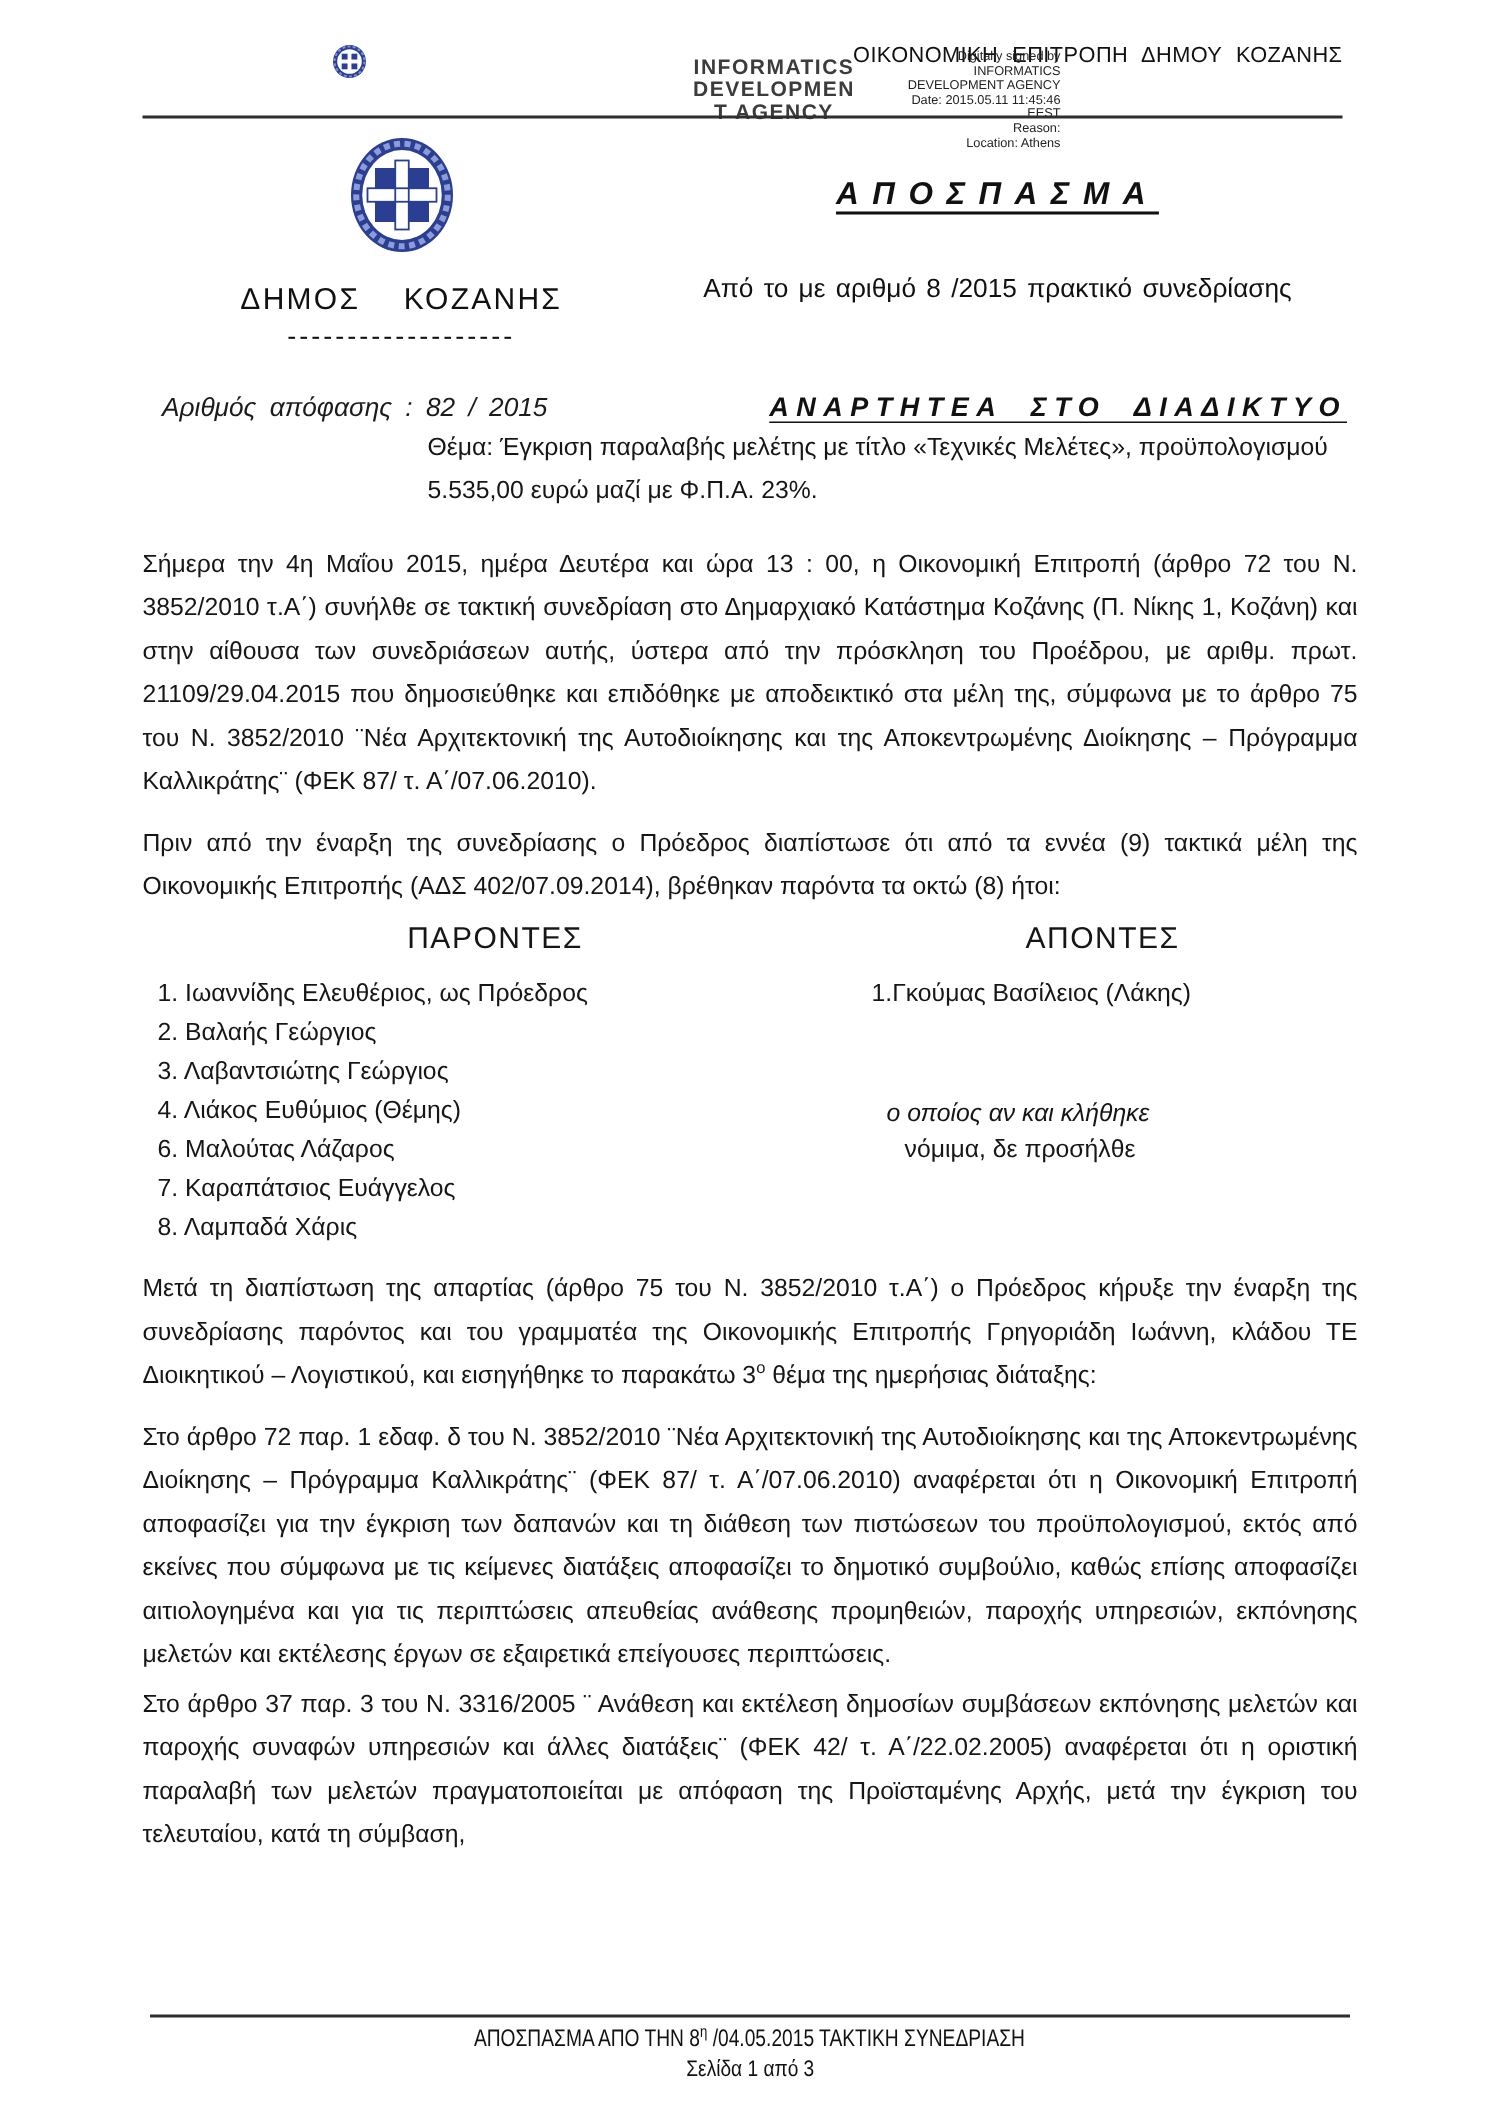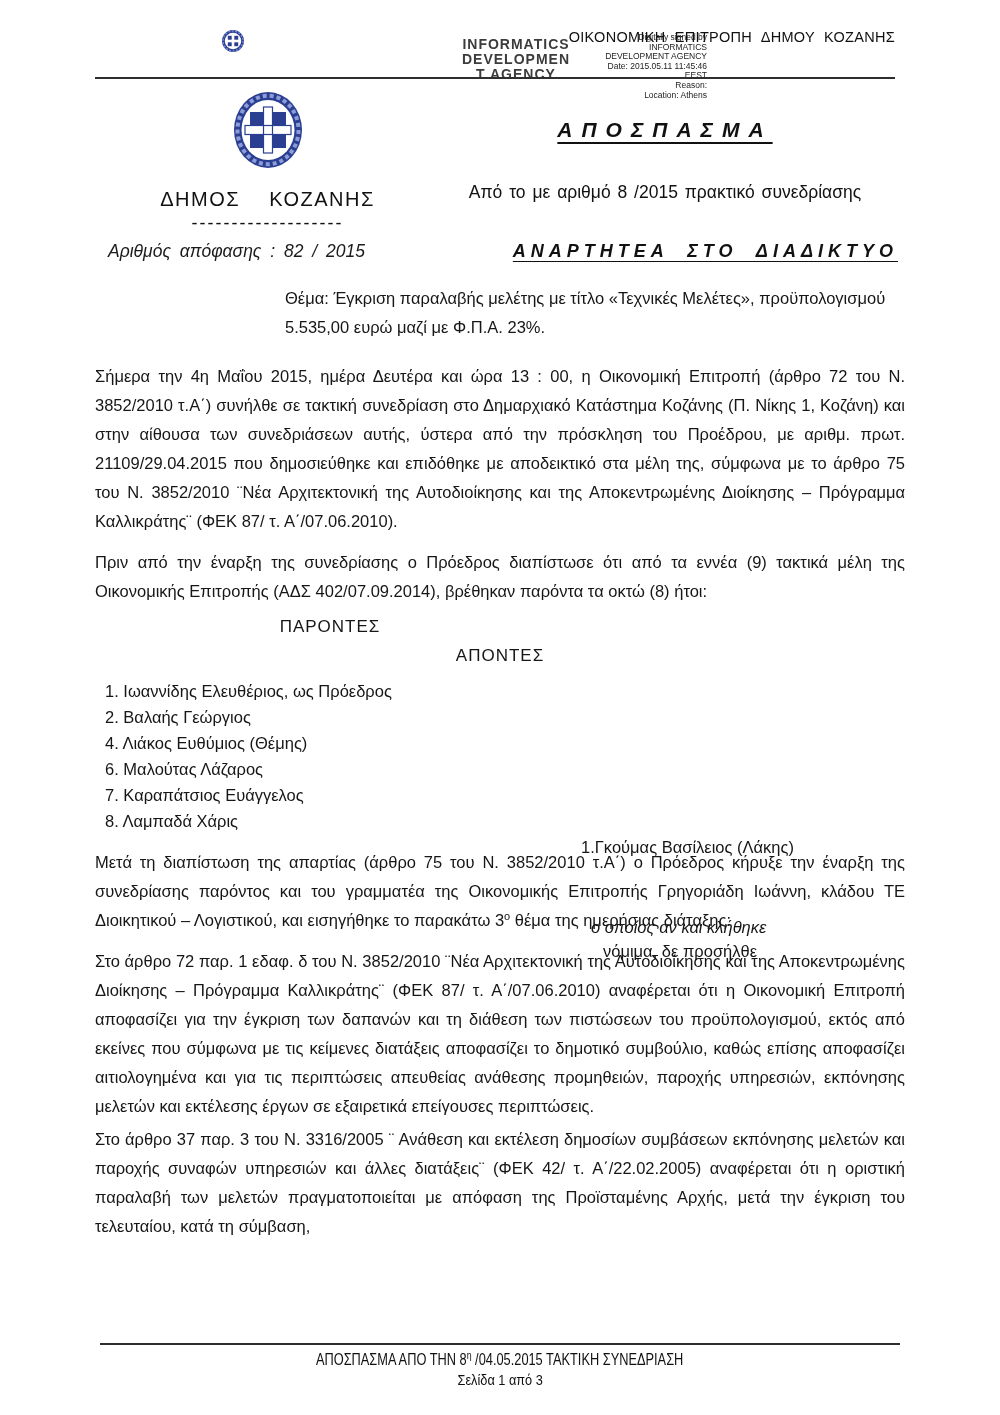--- a/index.html
+++ b/index.html
@@ -35,38 +35,38 @@
   .org-line1{margin-top:12px;font-size:20px;letter-spacing:1.5px;word-spacing:22px;color:#111;}
   .org-line2{margin-top:6px;font-size:20px;letter-spacing:2px;word-spacing:12px;color:#111;}
   .org-dashes{margin-top:2px;font-size:18px;letter-spacing:2px;color:#111;}
   .title-block{position:absolute;left:430px;top:118px;width:470px;text-align:center;}
   .doc-title{
     font-size:21px;font-weight:bold;font-style:italic;
     letter-spacing:9px;text-decoration:underline;text-underline-offset:5px;color:#111;
   }
   .doc-subtitle{margin-top:40px;font-size:17.5px;color:#111;word-spacing:2px;}
   
-  .decision-row{position:absolute;left:108px;top:241px;width:790px;display:flex;align-items:baseline;}
+  .decision-row{position:absolute;left:108px;top:261px;width:790px;display:flex;align-items:baseline;}
   .decision-number{font-style:italic;font-size:17.5px;word-spacing:4px;white-space:nowrap;}
   .web-posting{
     flex:1;text-align:right;font-size:18px;font-weight:bold;font-style:italic;
     letter-spacing:5px;word-spacing:9px;text-decoration:underline;text-underline-offset:4px;
     white-space:nowrap;color:#111;
   }
   
   .main{position:absolute;left:95px;top:284px;width:810px;font-size:16.5px;line-height:29px;color:#161616;}
   .subject{margin:0 0 20px 190px;width:625px;text-align:left;}
   p.body{margin:0 0 12px 0;text-align:justify;}
   p.body.tight{margin-bottom:4px;}
   sup{font-size:11px;line-height:0;}
   
-  .att-headers{display:flex;margin:6px 0 8px 0;font-size:17px;letter-spacing:1px;flex-direction:column;}
+  .att-headers{display:flex;margin:6px 0 8px 0;font-size:20px;letter-spacing:1px;}
   .att-headers .h-present{width:470px;text-align:center;}
   .att-headers .h-absent{flex:1;text-align:center;}
-  .att-cols{display:flex;margin-bottom:14px;align-items:flex-end;}
+  .att-cols{display:flex;margin-bottom:14px;}
   .att-present{width:478px;}
   .att-present .row{line-height:26px;padding-left:10px;}
   .att-absent{flex:1;position:relative;}
   .att-absent .row{line-height:26px;}
   .absent-name{position:absolute;left:8px;top:0;}
   .absent-note1{position:absolute;left:18px;top:80px;font-style:italic;}
   .absent-note2{position:absolute;left:30px;top:104px;}
   
   .footer{position:absolute;left:0;top:1343px;width:1000px;text-align:center;}
   .foot-rule{margin:0 auto;width:800px;border-top:2px solid #2e2e2e;}
@@ -149,20 +149,21 @@
 
     <div class="att-headers">
       <div class="h-present">ΠΑΡΟΝΤΕΣ</div>
       <div class="h-absent">ΑΠΟΝΤΕΣ</div>
     </div>
 
     <div class="att-cols">
       <div class="att-present">
         <div class="row">1. Ιωαννίδης Ελευθέριος, ως Πρόεδρος</div>
         <div class="row">2. Βαλαής Γεώργιος</div>
+        <div class="row">3. Λαβαντσιώτης Γεώργιος</div>
         <div class="row">4. Λιάκος Ευθύμιος (Θέμης)</div>
         <div class="row">6. Μαλούτας Λάζαρος</div>
         <div class="row">7. Καραπάτσιος Ευάγγελος</div>
         <div class="row">8. Λαμπαδά Χάρις</div>
       </div>
       <div class="att-absent">
         <div class="row absent-name">1.Γκούμας Βασίλειος (Λάκης)</div>
         <div class="row absent-note1">ο οποίος αν και κλήθηκε</div>
         <div class="row absent-note2">νόμιμα, δε προσήλθε</div>
       </div>

